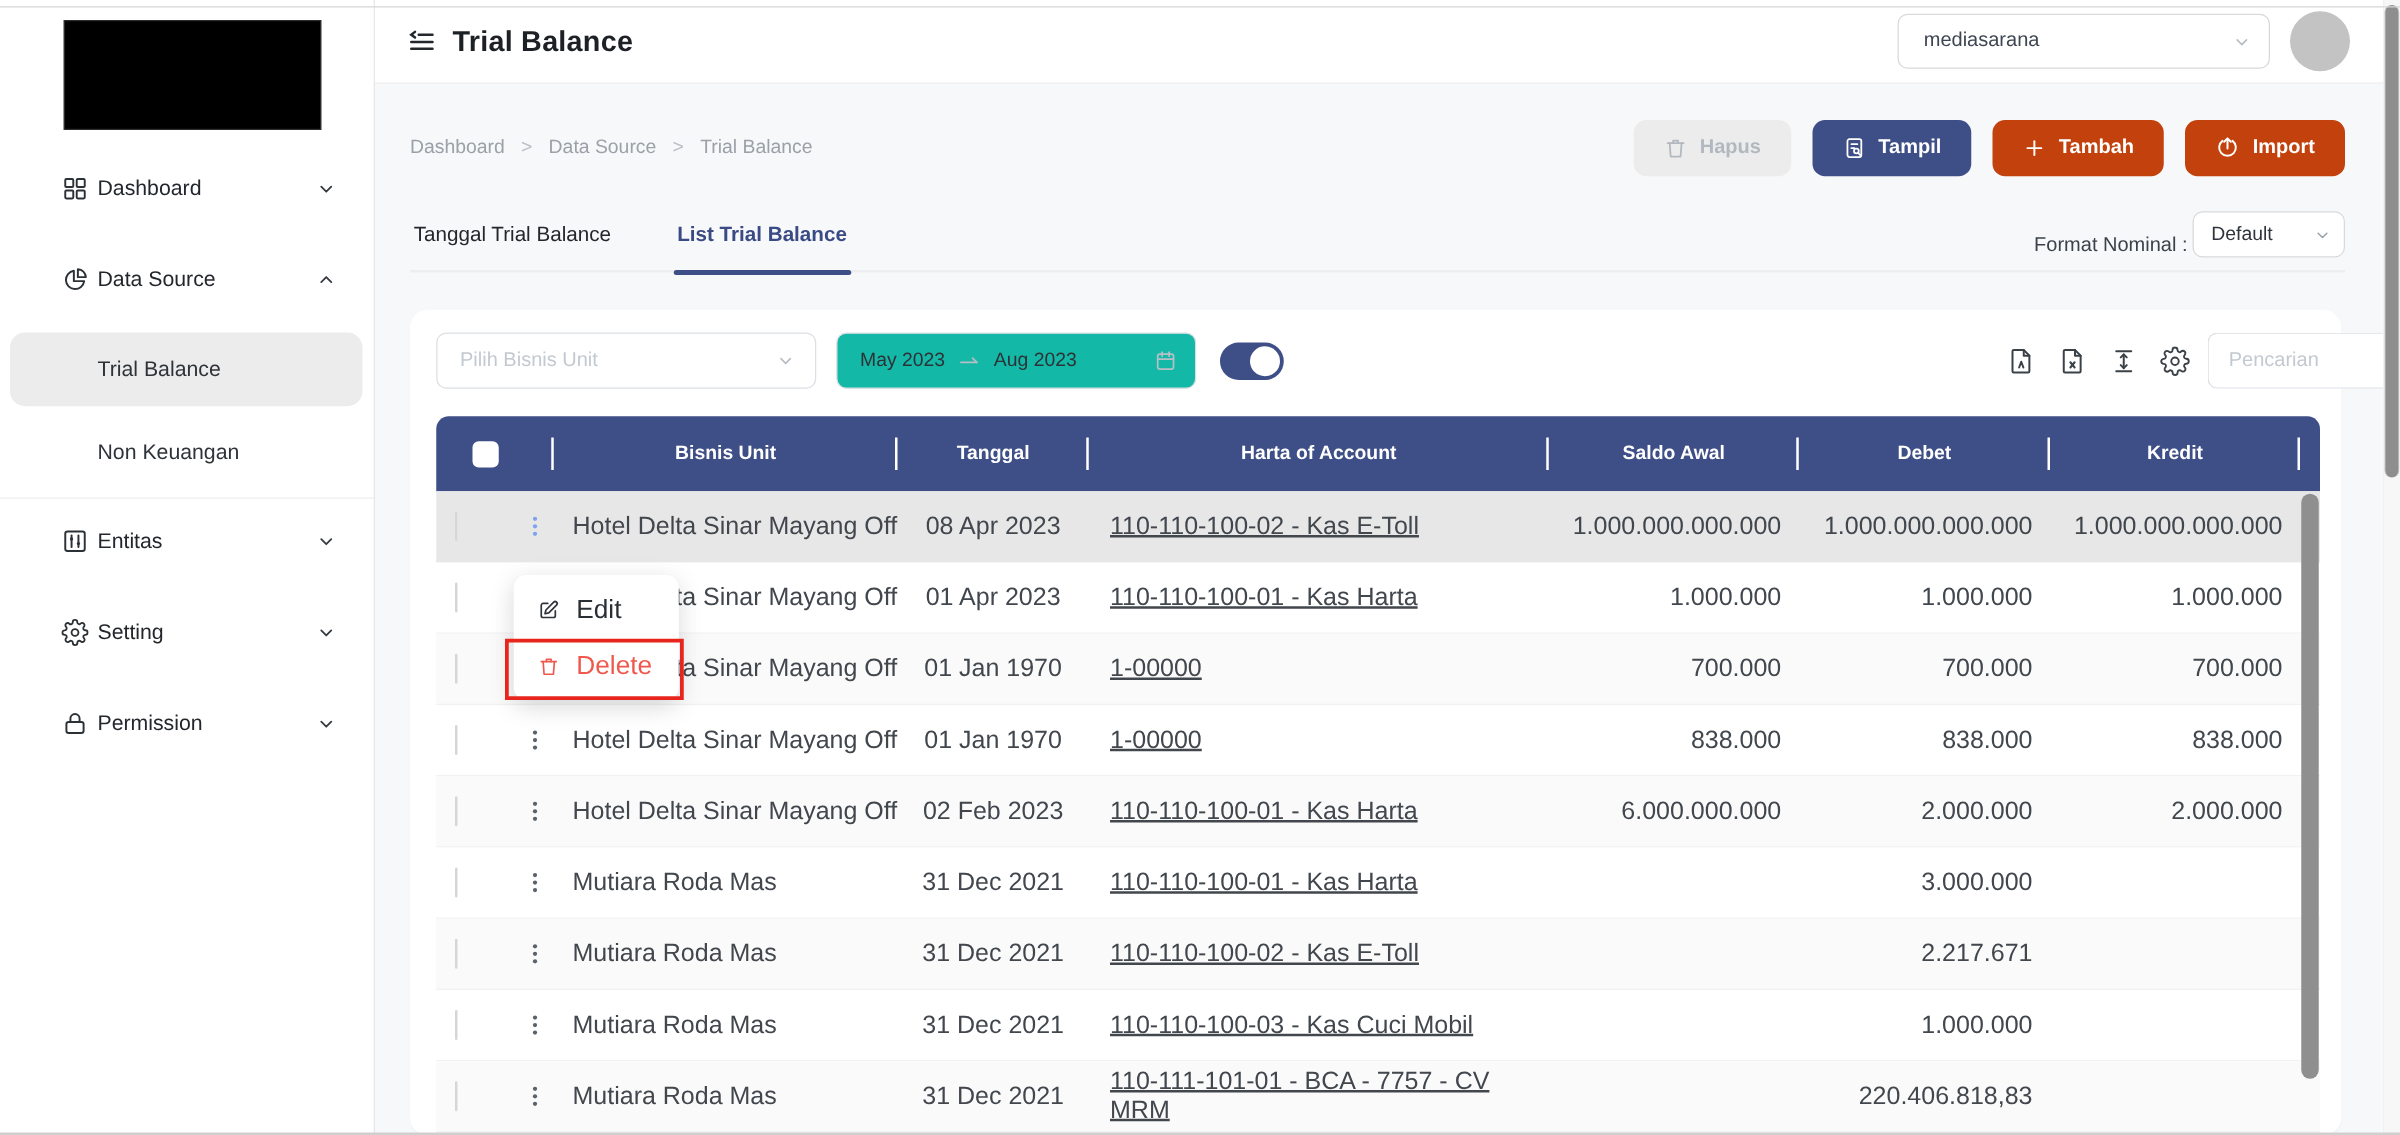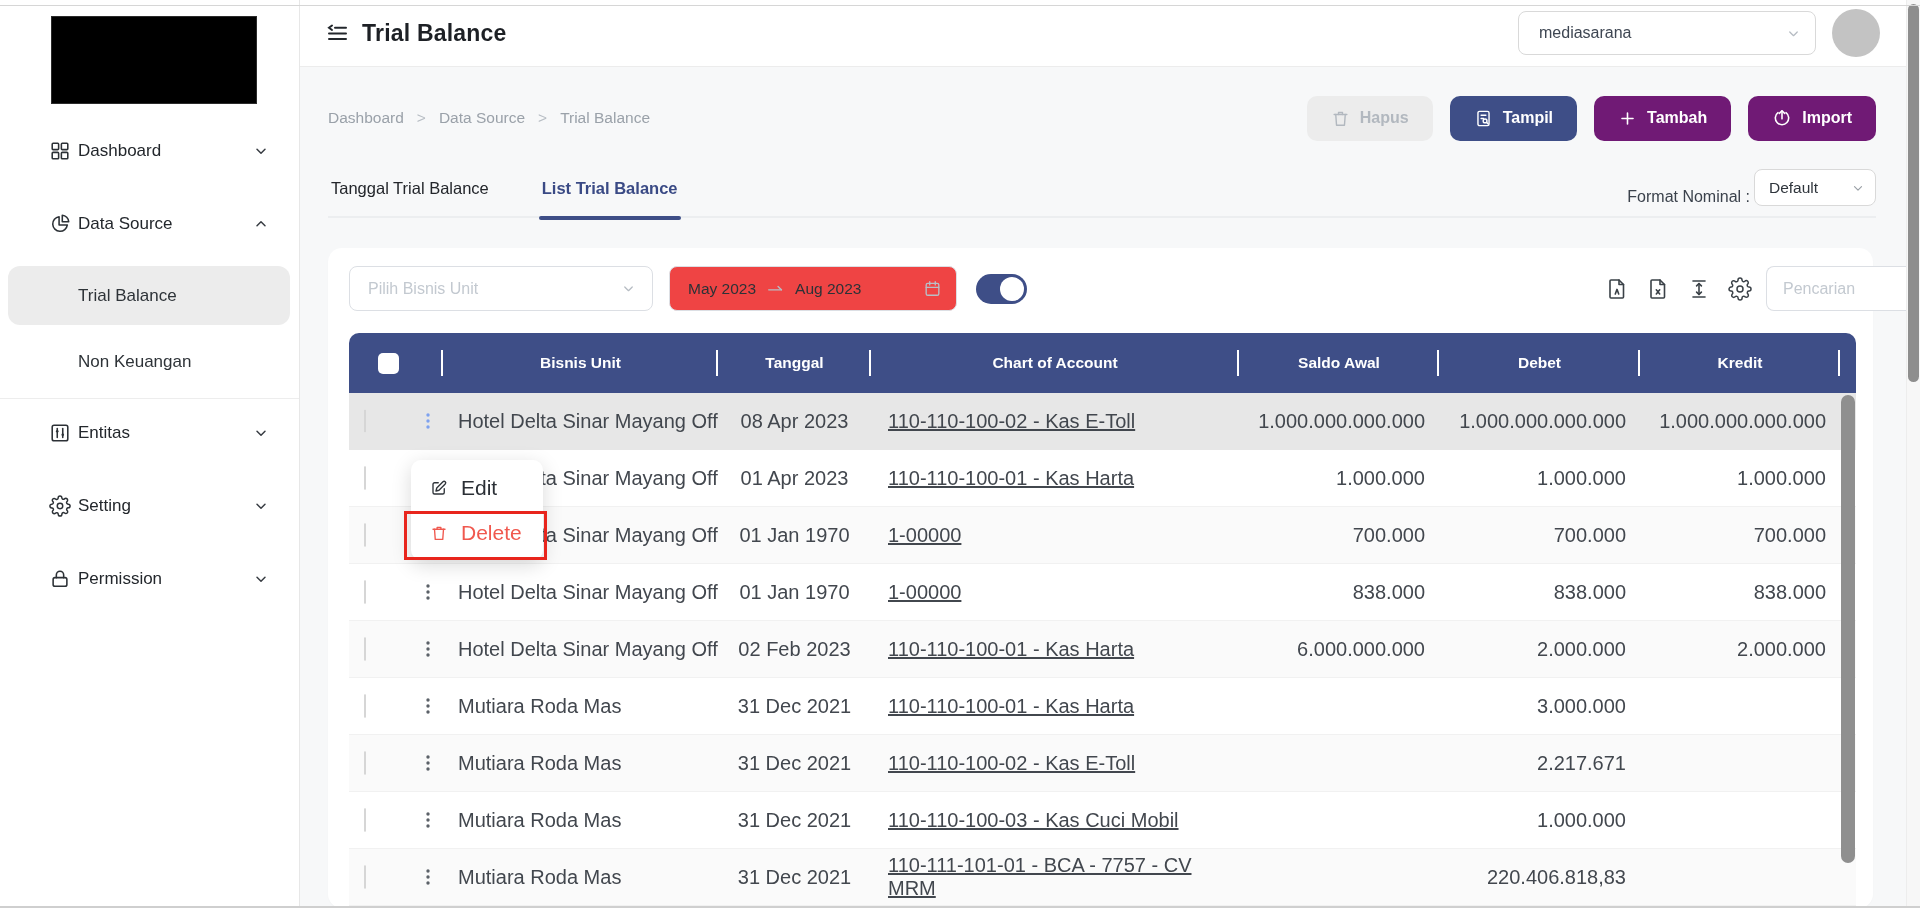--- a/index.html
+++ b/index.html
@@ -51,21 +51,21 @@
   
   .crumb-row { display:flex; align-items:center; height:46px; }
   .breadcrumb { display:flex; align-items:center; gap:13px; font-size:15.5px; color:#9aa1a9; }
   .breadcrumb .sep { color:#b7bdc4; }
   .btns { margin-left:auto; display:flex; gap:17px; }
   .btn { height:45px; border-radius:10px; display:flex; align-items:center; justify-content:center;
          gap:10px; font-size:16px; font-weight:600; padding:0 24px; border:none; cursor:pointer;
          font-family:"Liberation Sans", sans-serif; }
   .btn-disabled { background:#ececec; color:#b2b8bf; cursor:default; }
   .btn-navy { background:#3e4e87; color:#fff; }
-  .btn-green { background:#701a75; color:#fff; }
+  .btn-green { background:#c2410c; color:#fff; }
 
   
   .tabs-row { margin-top:24px; position:relative; }
   .tabs-row::after { content:''; position:absolute; left:0; right:0; bottom:0; height:2px; background:#eceef0; }
   .tabs { display:flex; gap:47px; }
   .tab { position:relative; padding:14px 3px 20px; font-size:16.5px; color:#23262b; cursor:pointer; }
   .tab.active { color:#3a4a85; font-weight:600; }
   .tab.active::after { content:''; position:absolute; left:0; right:0; bottom:-2px; height:4px;
                        background:#3e4e87; border-radius:2px; z-index:2; }
   .format-nominal { position:absolute; right:0; top:4px; display:flex; align-items:flex-end; gap:4px; }
@@ -76,21 +76,21 @@
 
   
   .card { margin-top:30px; width:1545px; height:660px; background:#fff; border-radius:14px;
           padding:18px 0 0 21px; position:relative; box-shadow:0 1px 2px rgba(0,0,0,0.02); }
 
   .filter-row { display:flex; align-items:center; width:1714px; }
   .bu-select { width:304px; height:45px; border:1px solid #dcdfe4; border-radius:8px; background:#fff;
                display:flex; align-items:center; padding:0 16px 0 18px; font-size:16px; color:#c3c9d0; cursor:pointer; }
   .bu-select .chev { margin-left:auto; color:#b6bcc3; }
   .date-range { margin-left:16px; width:288px; height:45px; border:1px solid #dcdfe4; border-radius:8px;
-                background:#ef4444; display:flex; align-items:center; padding:0 14px 0 18px; gap:11px;
+                background:#14b8a6; display:flex; align-items:center; padding:0 14px 0 18px; gap:11px;
                 font-size:15.5px; color:#2c3237; cursor:pointer; }
   .date-arrow { color:#b7bdc4; }
   .cal { margin-left:auto; color:#b9bfc6; }
   .toggle { margin-left:19px; width:51px; height:30px; border-radius:15px; background:#3e4e87; position:relative; cursor:pointer; }
   .toggle .knob { position:absolute; right:3px; top:3px; width:24px; height:24px; border-radius:50%; background:#fff; }
   .icon-group { margin-left:auto; display:flex; align-items:center; gap:17px; color:#3a4147; margin-right:14px; }
   .tool-ic { width:24px; height:24px; cursor:pointer; }
   .search { display:flex; }
   .search input { width:229px; height:45px; border:1px solid #dcdfe4; border-right:none;
                   border-radius:8px 0 0 8px; padding:0 16px; font-size:16px; color:#333; outline:none;
@@ -419,21 +419,21 @@
         </div>
 
         <div class="table-zone">
           <div class="tgrid thead">
             <div class="hc">
               <span class="header-cbx"></span>
             </div>
             <div class="hc line"></div>
             <div class="hc line">Bisnis Unit</div>
             <div class="hc line">Tanggal</div>
-            <div class="hc line">Chart of Account</div>
+            <div class="hc line">Harta of Account</div>
             <div class="hc line">Saldo Awal</div>
             <div class="hc line">Debet</div>
             <div class="hc line">Kredit</div>
             <div class="hc"></div>
           </div>
 
           <div id="rows">
               <div class="tgrid trow active-row">
     <div><span class="cbx"></span></div>
     <div class="kebab">

